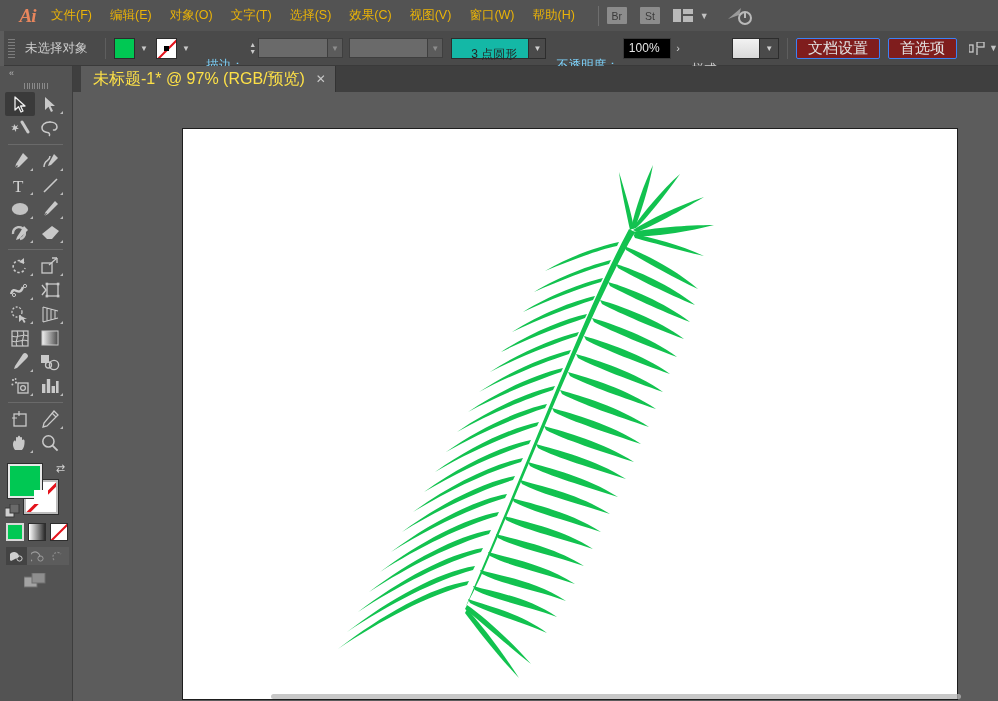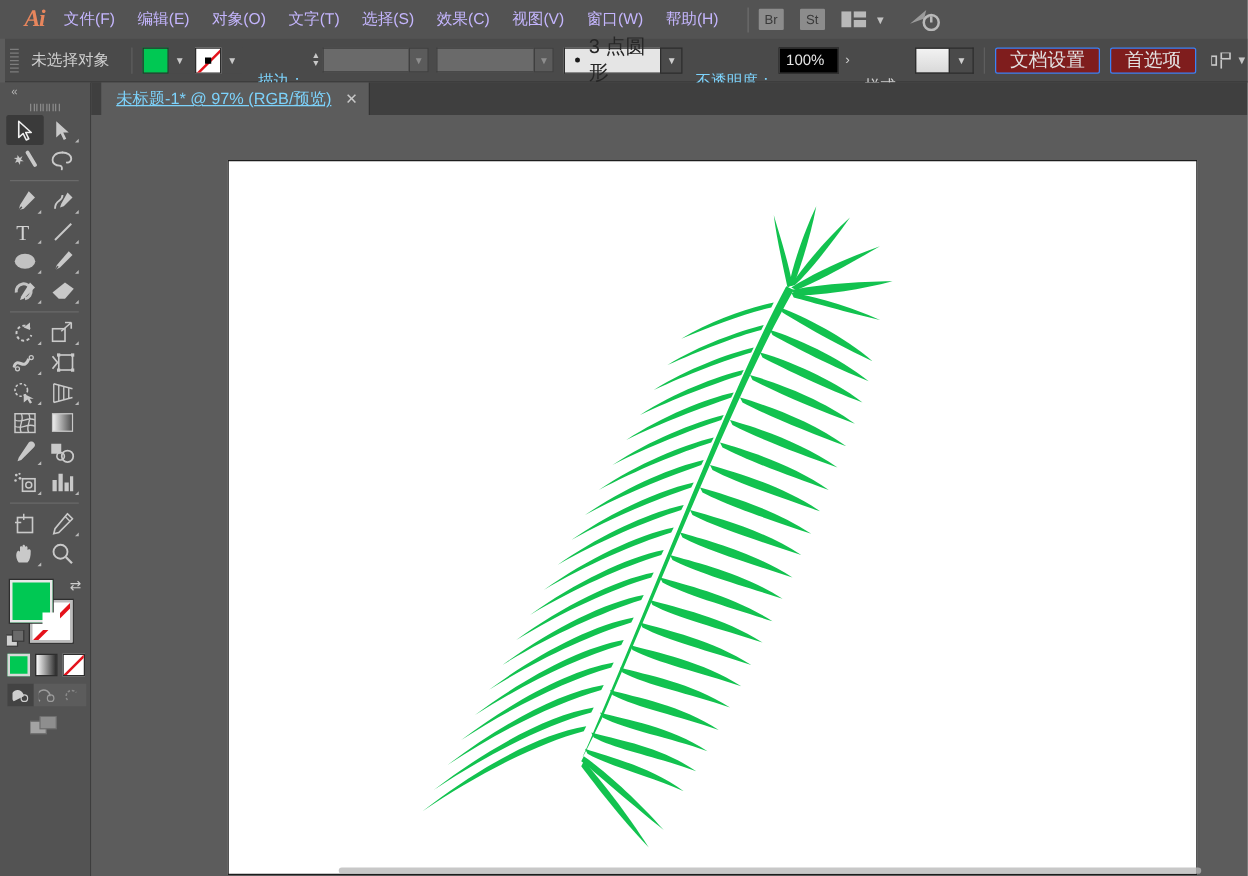--- a/index.html
+++ b/index.html
@@ -20,21 +20,21 @@
   }
   .ai-logo {
     width: 42px; height: 31px;
     display: flex; align-items: center; justify-content: center;
     font-family: "Liberation Serif", serif;
     font-size: 19px; font-weight: bold; font-style: italic;
     color: #e8865d; letter-spacing: -1px; padding-left: 13px;
   }
   .menu-item {
     padding: 0 9px; height: 31px; line-height: 31px;
-    font-size: 12.5px; color: #c4b5fd; white-space: nowrap; cursor: default;
+    font-size: 12.5px; color: #eab308; white-space: nowrap; cursor: default;
   }
   .menubar-sep {
     width: 1px; height: 20px; background: #6e6e6e; margin: 0 8px 0 14px;
   }
   .mb-badge {
     width: 20px; height: 17px; background: #8c8c8c; color: #3a3a3a;
     font-size: 10.5px; display: flex; align-items: center; justify-content: center;
     border-radius: 1px; margin-right: 13px; font-weight: 500;
   }
   .arrange-icon { display: flex; align-items: center; margin-right: 3px; }
@@ -90,23 +90,23 @@
   .field-disabled {
     height: 20px; width: 78px; background: #6a6a6a; border: 1px solid #3f3f3f;
     border-right: none;
   }
   .field-drop {
     height: 20px; width: 18px; background:#5b5b5b; border:1px solid #3f3f3f;
     display:flex; align-items:center;justify-content:center;
     color:#8d8d8d; font-size:8px;
   }
   .brush-field {
-    height: 21px; width: 86px; background: #e5e5e5; border:1px solid #2d2d2d;
+    height: 21px; width: 86px; background: #14b8a6; border:1px solid #2d2d2d;
     border-right:none; display:flex; align-items:center; gap:7px;
-    padding-left: 8px; font-size: 16px; color:#262626;
+    padding-left: 8px; font-size: 12px; color:#262626;flex-direction:column;
   }
   .brush-dot { width:4px;height:4px;border-radius:50%;background:#1a1a1a;}
   .brush-drop {
     height:21px; width:20px; background:#4a4a4a; border:1px solid #2d2d2d;
     display:flex;align-items:center;justify-content:center;color:#cfcfcf;font-size:8px;
   }
   .opacity-field {
     height: 21px; width: 53px; background:#000000; border:1px solid #3a3a3a;
     color:#e6e6e6; font-size:12px; display:flex; align-items:center; padding-left:5px;
   }
@@ -132,21 +132,21 @@
   .tabbar {
     position: absolute; left: 73px; top: 66px; width: 925px; height: 26px;
     background: #3f3f3f;
   }
   .doc-tab {
     position:absolute; left: 8px; top:0; height: 26px;
     background: #5c5c5c;
     display:flex;align-items:center; padding: 0 9px 0 12px; gap:11px;
     border-right: 1px solid #333;
   }
-  .doc-tab-title { font-size:13px; color:#7dd3fc; white-space:nowrap;text-decoration:underline;}
+  .doc-tab-title { font-size:16px; color:#fde047; white-space:nowrap;}
   .tab-close { font-size:12px; color:#c9c9c9; line-height:1; cursor:pointer;}
 
   
   .toolbar {
     position:absolute; left:0; top:66px; width:73px; height:635px;
     background: #535353; border-right:1px solid #3d3d3d;
   }
   .tb-collapse {
     height: 14px; display:flex; align-items:center; padding-left:9px;
     color:#b7b7b7; font-size:9px; letter-spacing:-1px;

